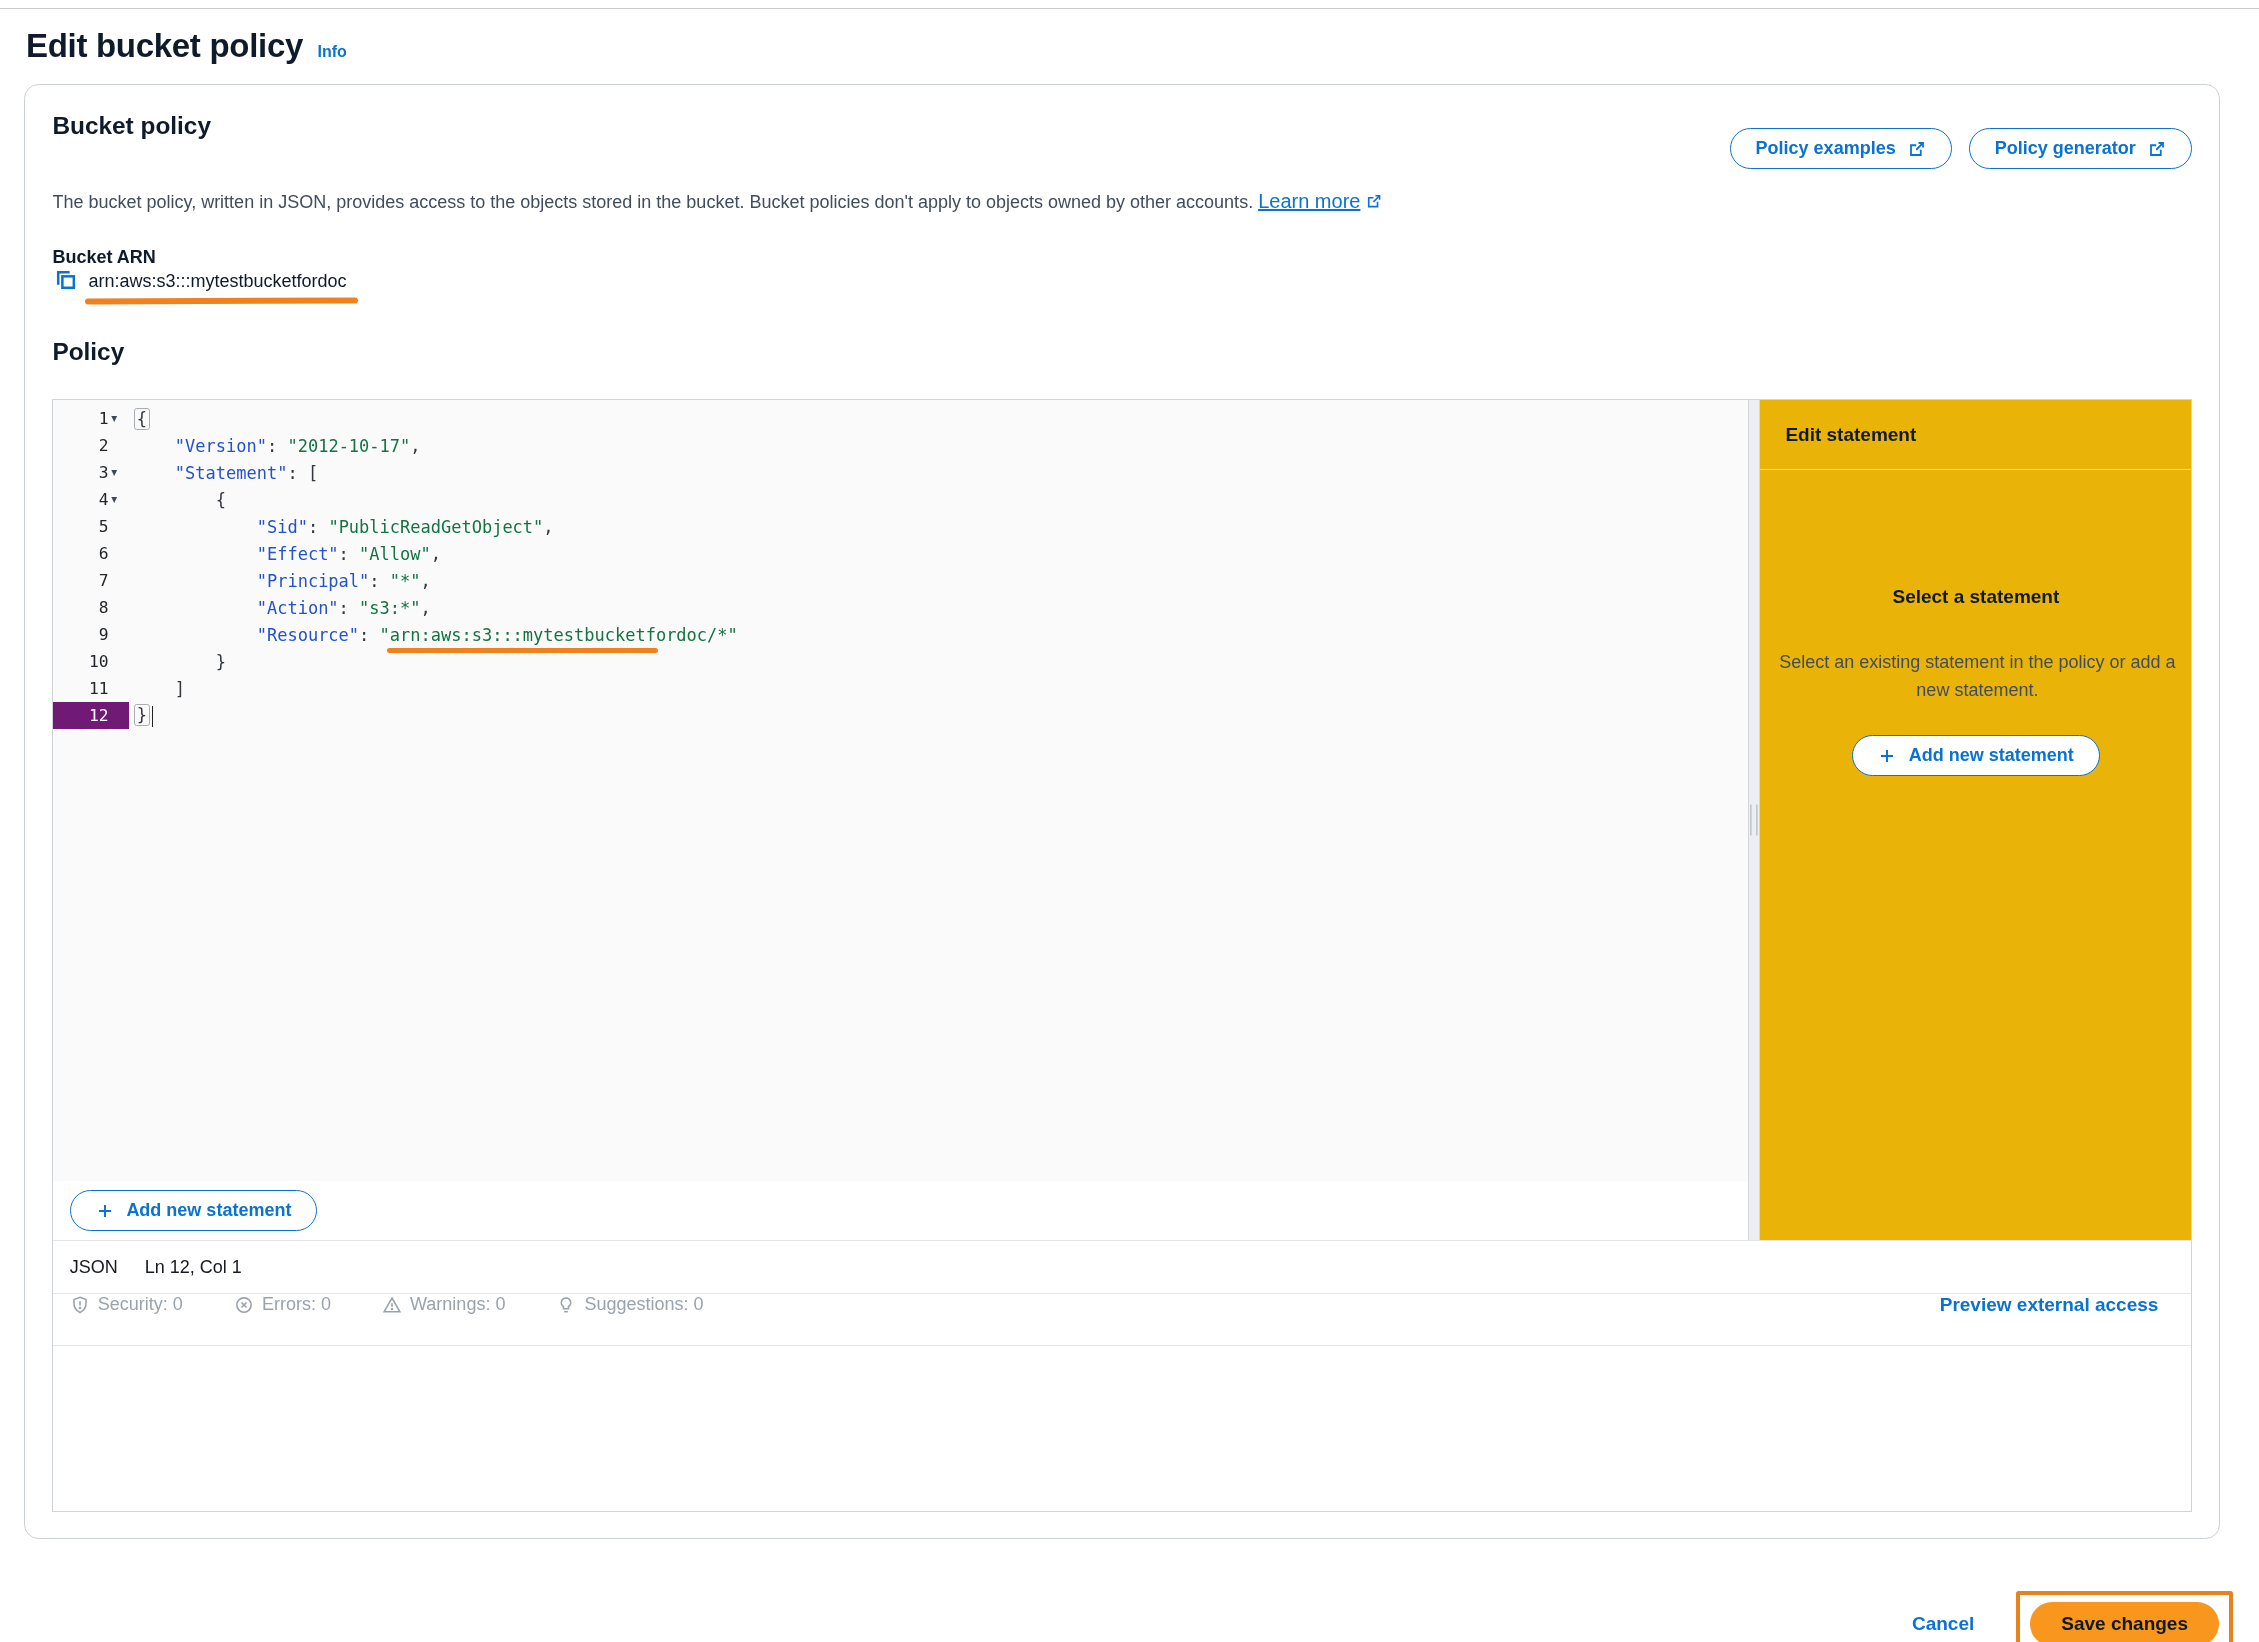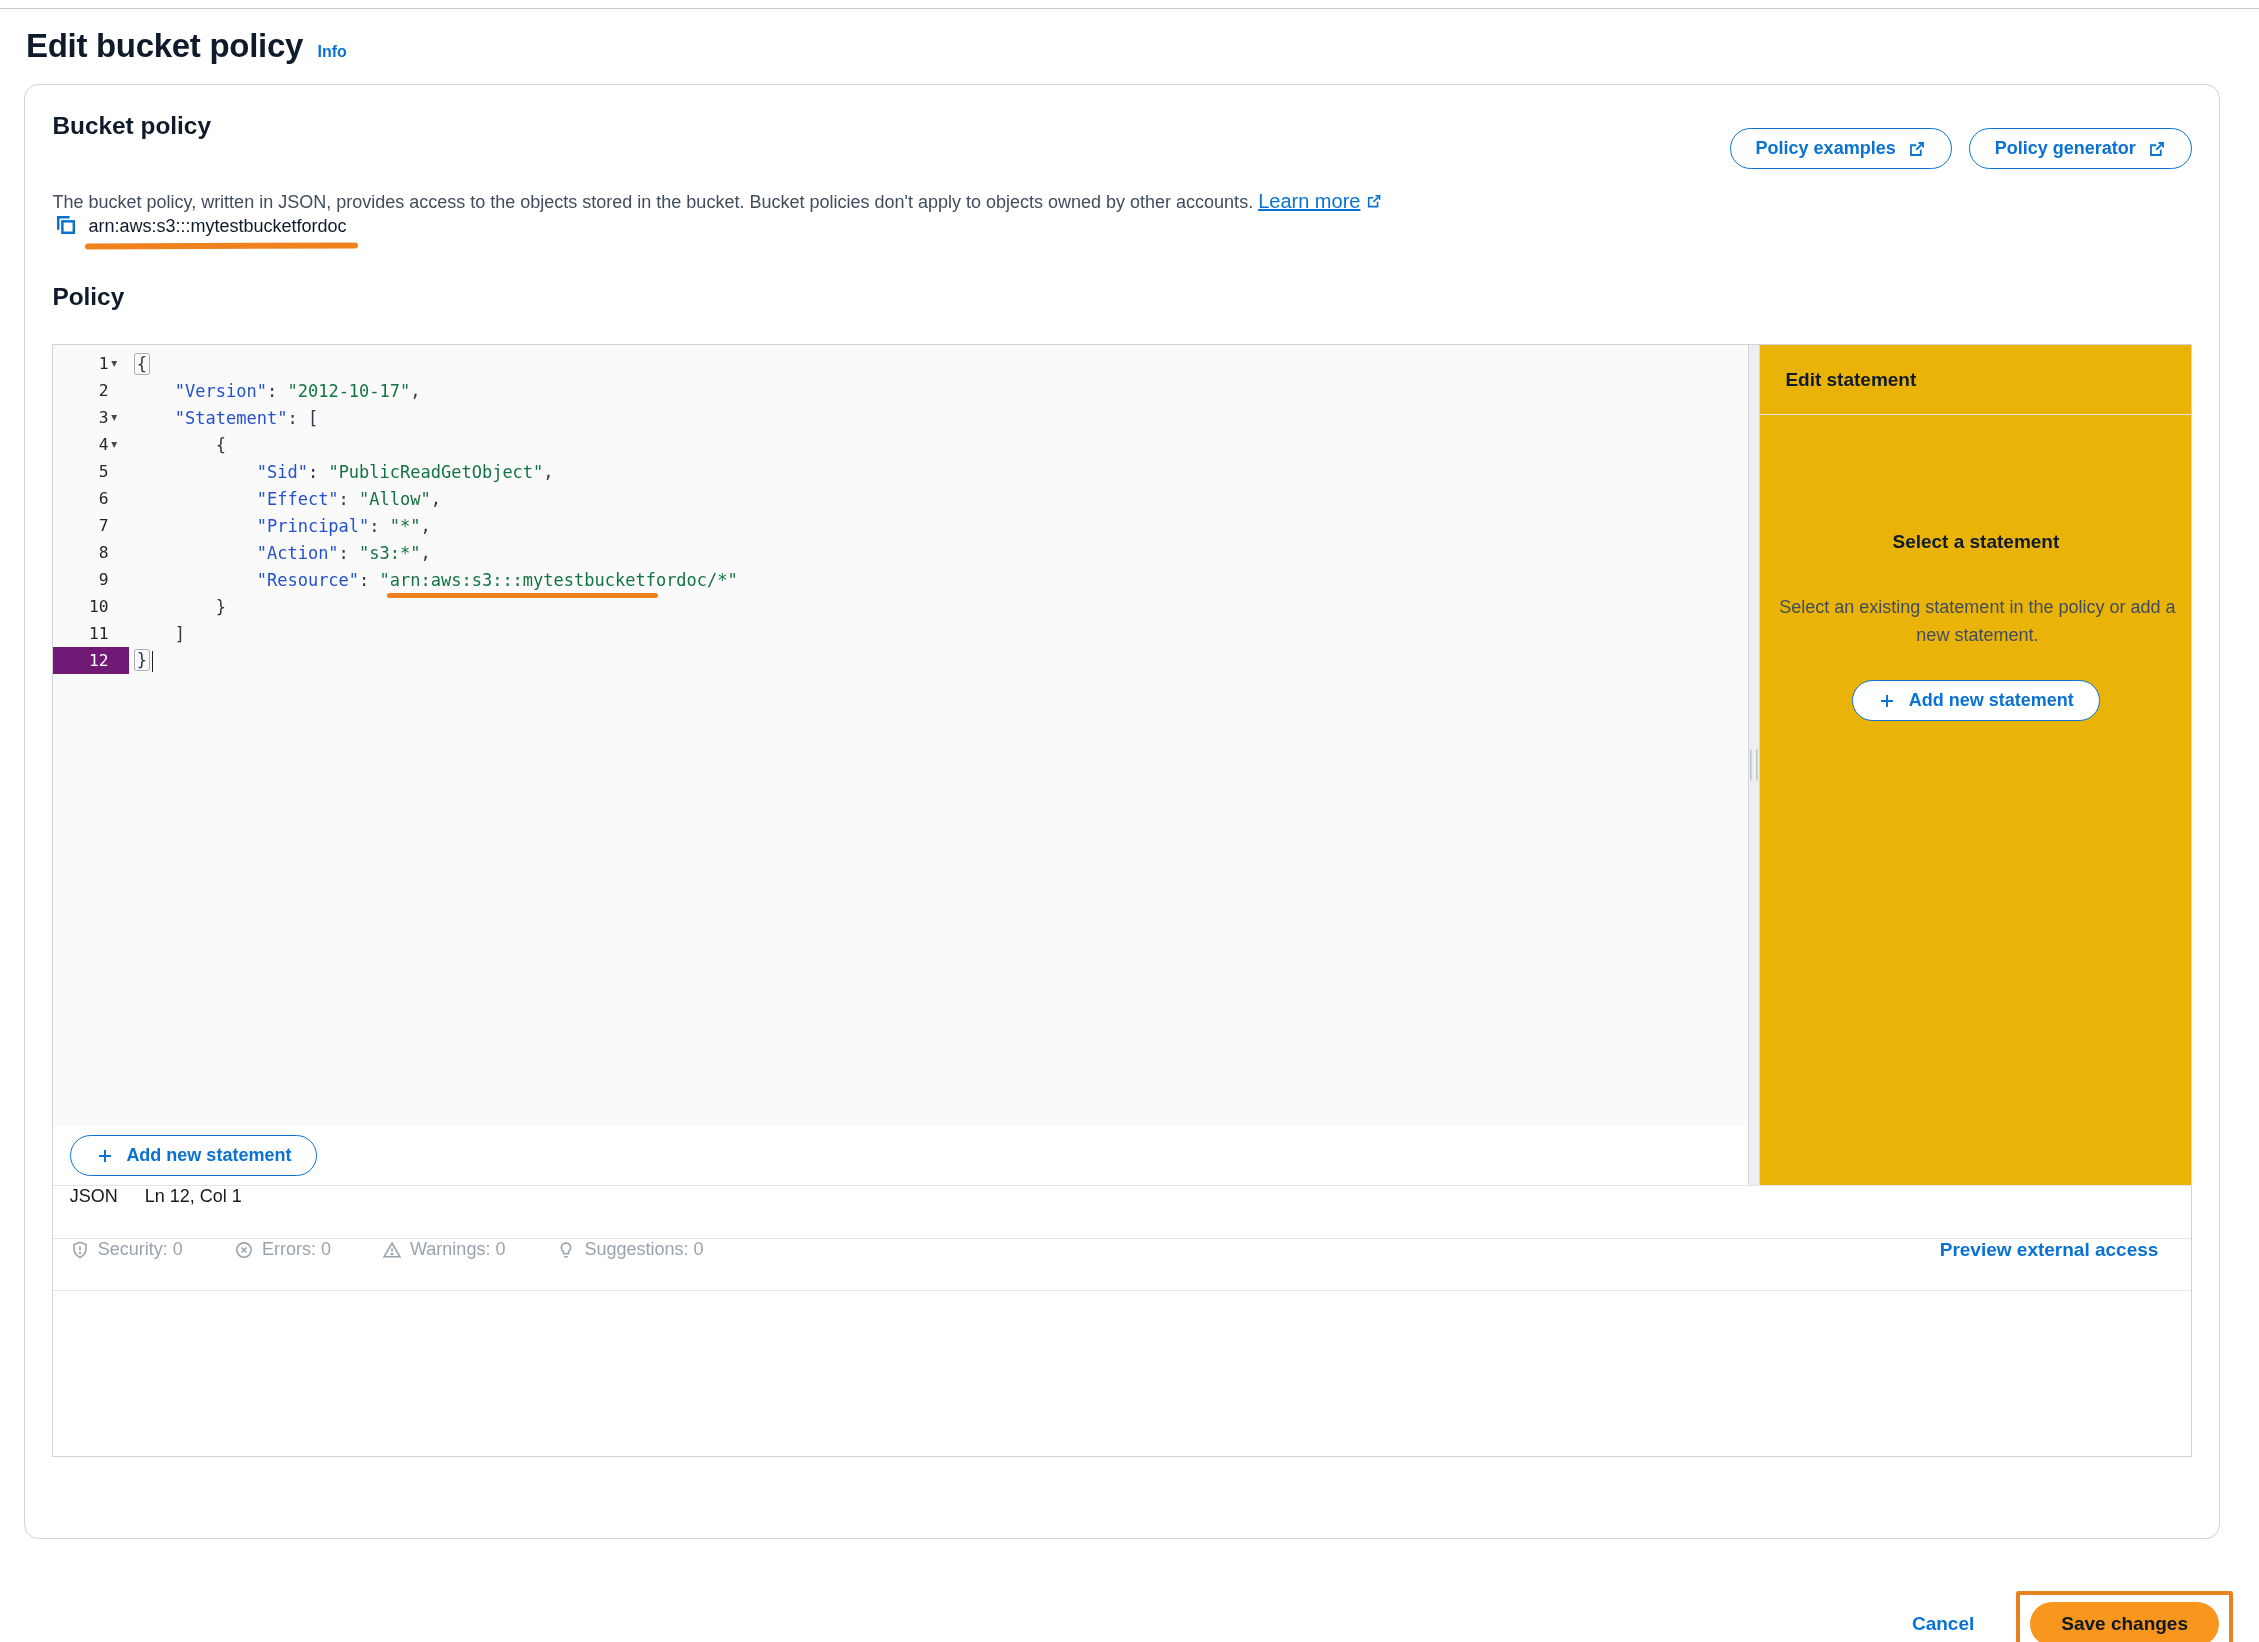--- a/index.html
+++ b/index.html
@@ -65,21 +65,21 @@
     width:7.2px; height:31px; border-left:1.8px solid #a6adb5; border-right:1.8px solid #a6adb5; }
 
   .side-panel { grid-column:3; grid-row:1/3; background:#eab308; }
   .side-head { padding:23.5px 25px; font-size:19px; font-weight:800; border-bottom:0.9px solid #dfe3e8; }
   .side-body { text-align:center; padding-top:116px; }
   .side-title { font-size:19px; font-weight:800; }
   .side-desc { margin:40px auto 0; width:434px; font-size:18px; color:#414d5c; line-height:28px; }
   .side-body .btn-secondary { margin-top:31px; }
 
   .status-bar { grid-column:1/4; grid-row:3; border-top:0.9px solid #e2e6ea; display:flex;
-    gap:27px; padding-left:16.3px; font-size:18px; color:#16191f; background:#fff; }
+    align-items:center; gap:27px; padding-left:16.3px; font-size:18px; color:#16191f; background:#fff; }
   .checks-bar { grid-column:1/4; grid-row:4; border-top:0.9px solid #e2e6ea; display:flex;
     align-items:flex-start; padding:0 33px 0 16.3px; background:#fff; }
   .checks { display:flex; align-items:center; gap:51px; color:#99a3ad; font-size:18px; }
   .check-item { display:inline-flex; align-items:center; gap:8.1px; }
   .check-item svg { display:block; }
   .preview-link { margin-left:auto; color:var(--blue); font-weight:bold; font-size:19px; text-decoration:none; cursor:pointer; }
   .bottom-space { grid-column:1/4; grid-row:5; border-top:0.9px solid #e2e6ea; background:#fff; }
 
   .footer { display:flex; justify-content:flex-end; align-items:center; gap:42px; padding-right:27px; margin-top:52px; }
   .cancel-link { color:var(--blue); font-weight:bold; font-size:19px; text-decoration:none; cursor:pointer; }
@@ -129,20 +129,21 @@
     <a class="learn-more">
       <span>Learn more</span>
       <svg width="16.3" height="16.3" viewBox="0 0 24 24" fill="none" stroke="#0972d3" stroke-width="2.4">
         <path d="M14 4h6v6"></path>
           <path d="M20 4l-9 9"></path>
           <path d="M17 13v7H4V7h7"></path>
       </svg>
     </a>
   </p>
 
+  <div class="arn-label">Bucket ARN</div>
   <div class="arn-row">
     <button class="copy-btn">
       <svg width="25" height="25" viewBox="0 0 24 24" fill="none" stroke="#0972d3" stroke-width="2.4">
         <path d="M5 16V4h11"></path>
           <rect x="9" y="8" width="11" height="11"></rect>
       </svg>
     </button>
     <span class="arn-value">arn:aws:s3:::mytestbucketfordoc</span>
   </div>
 

